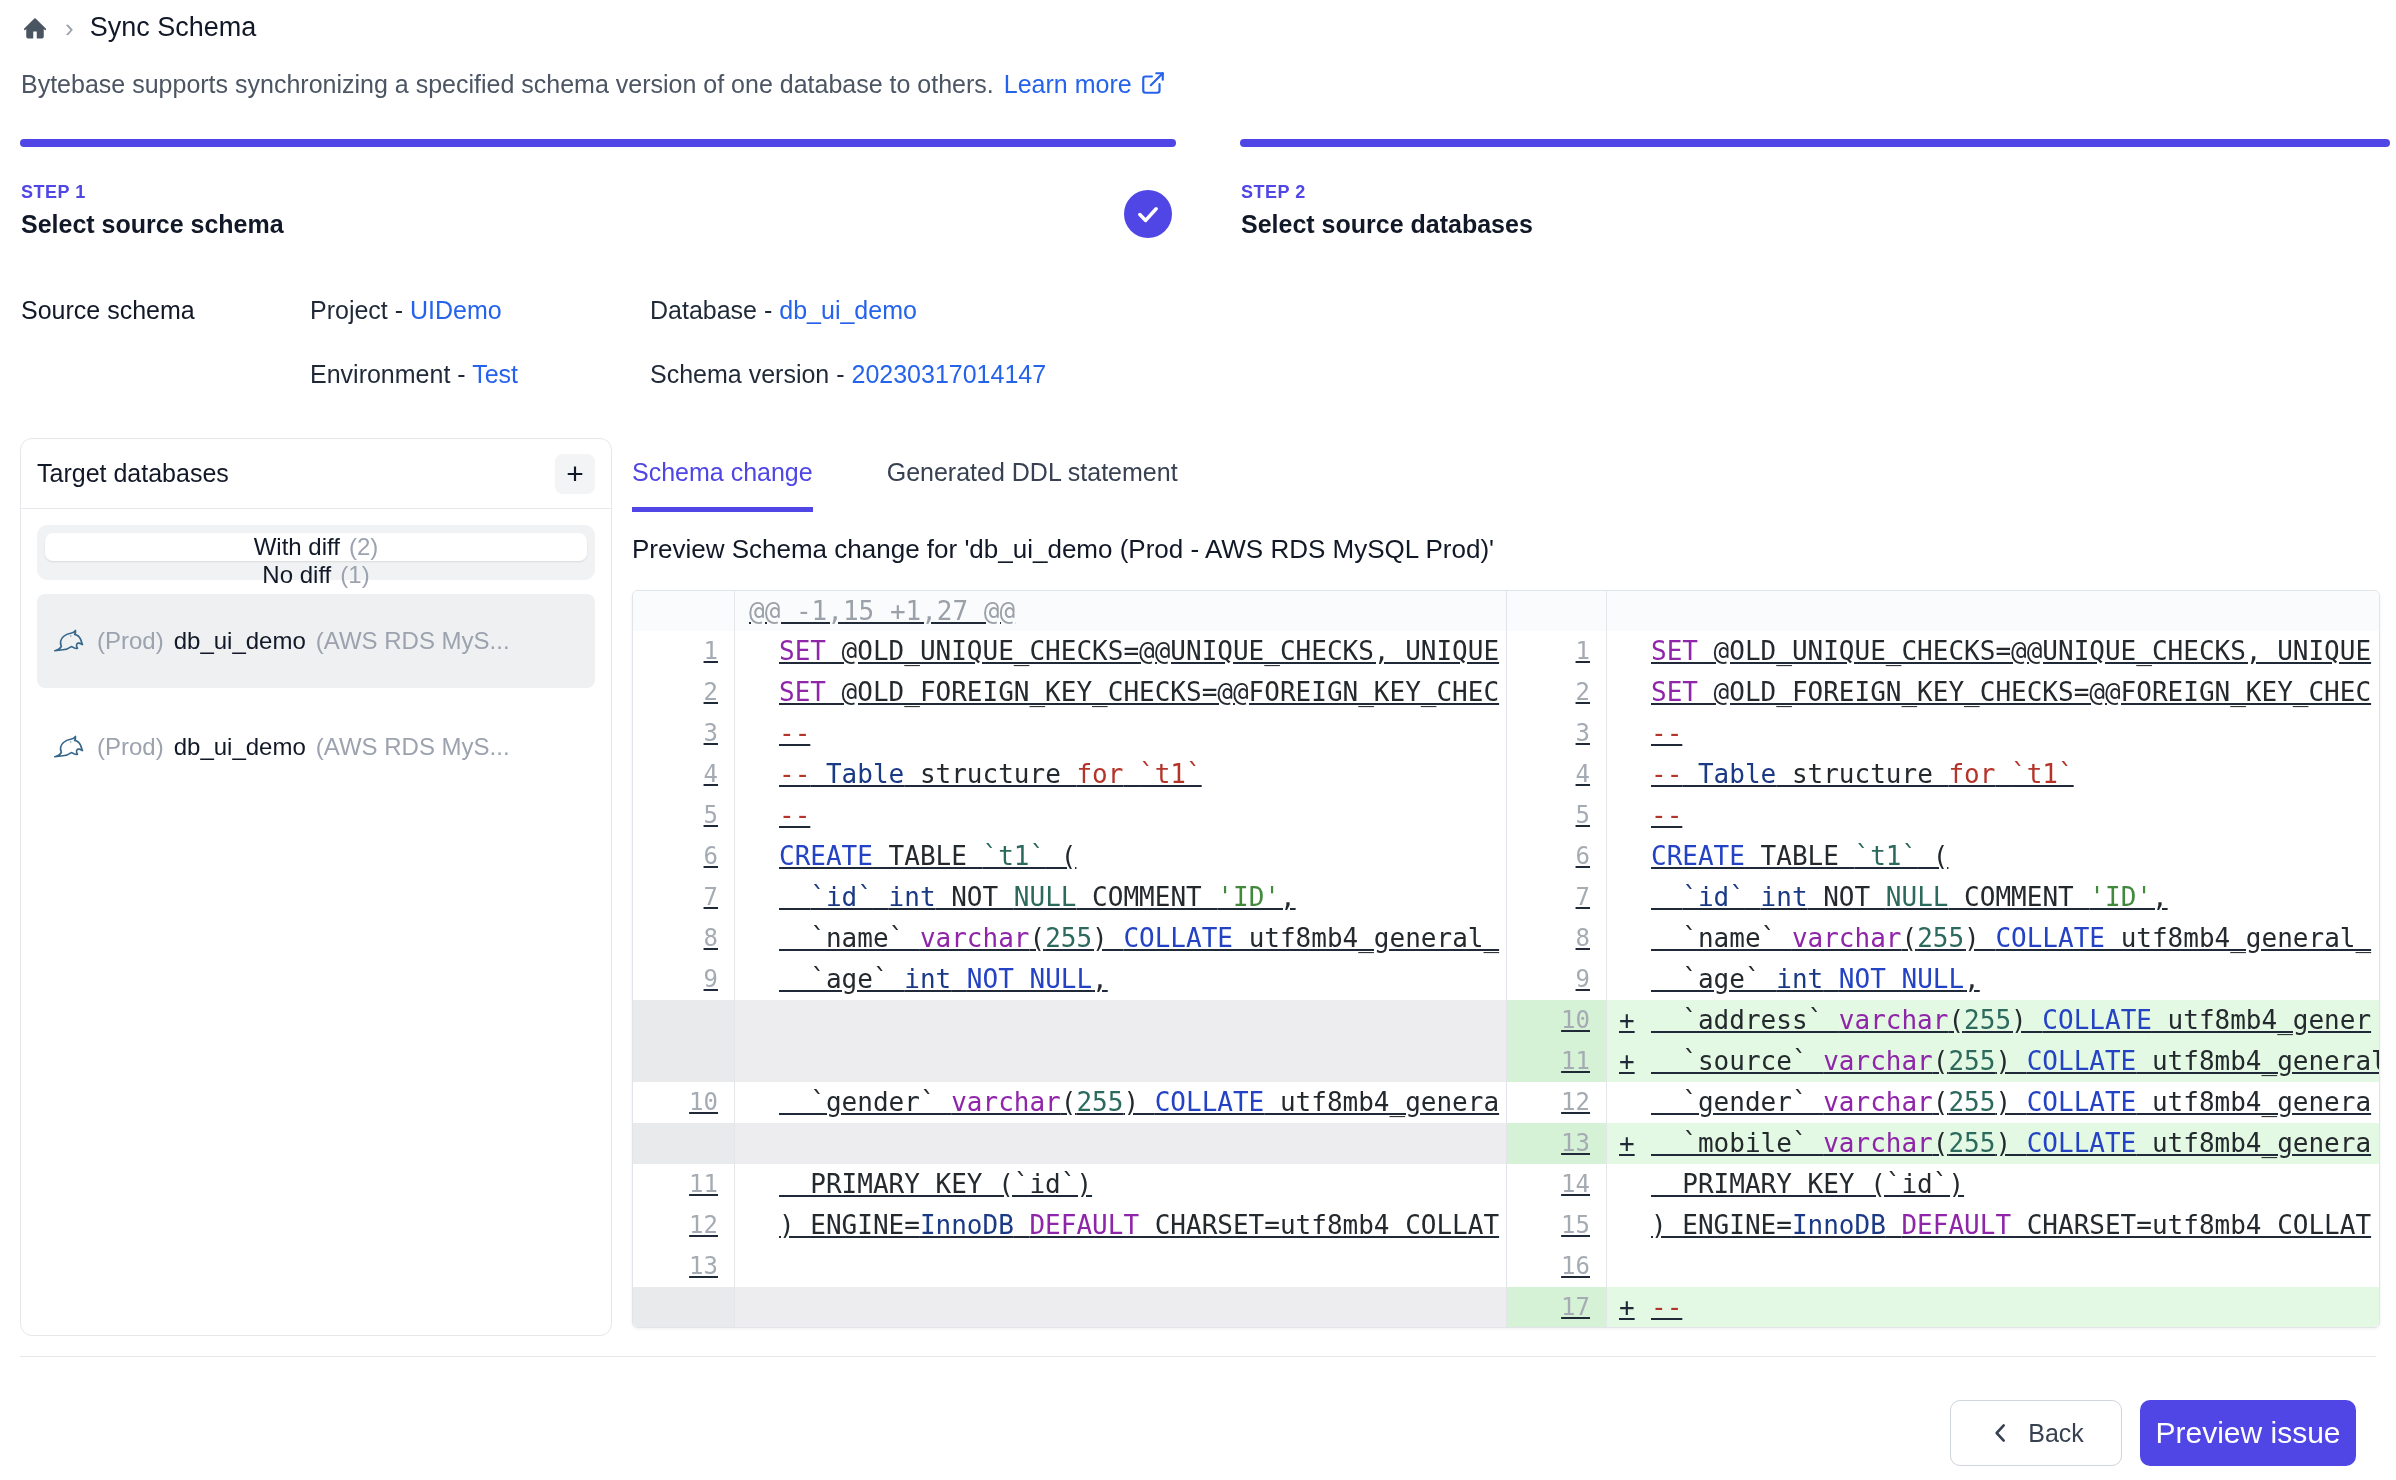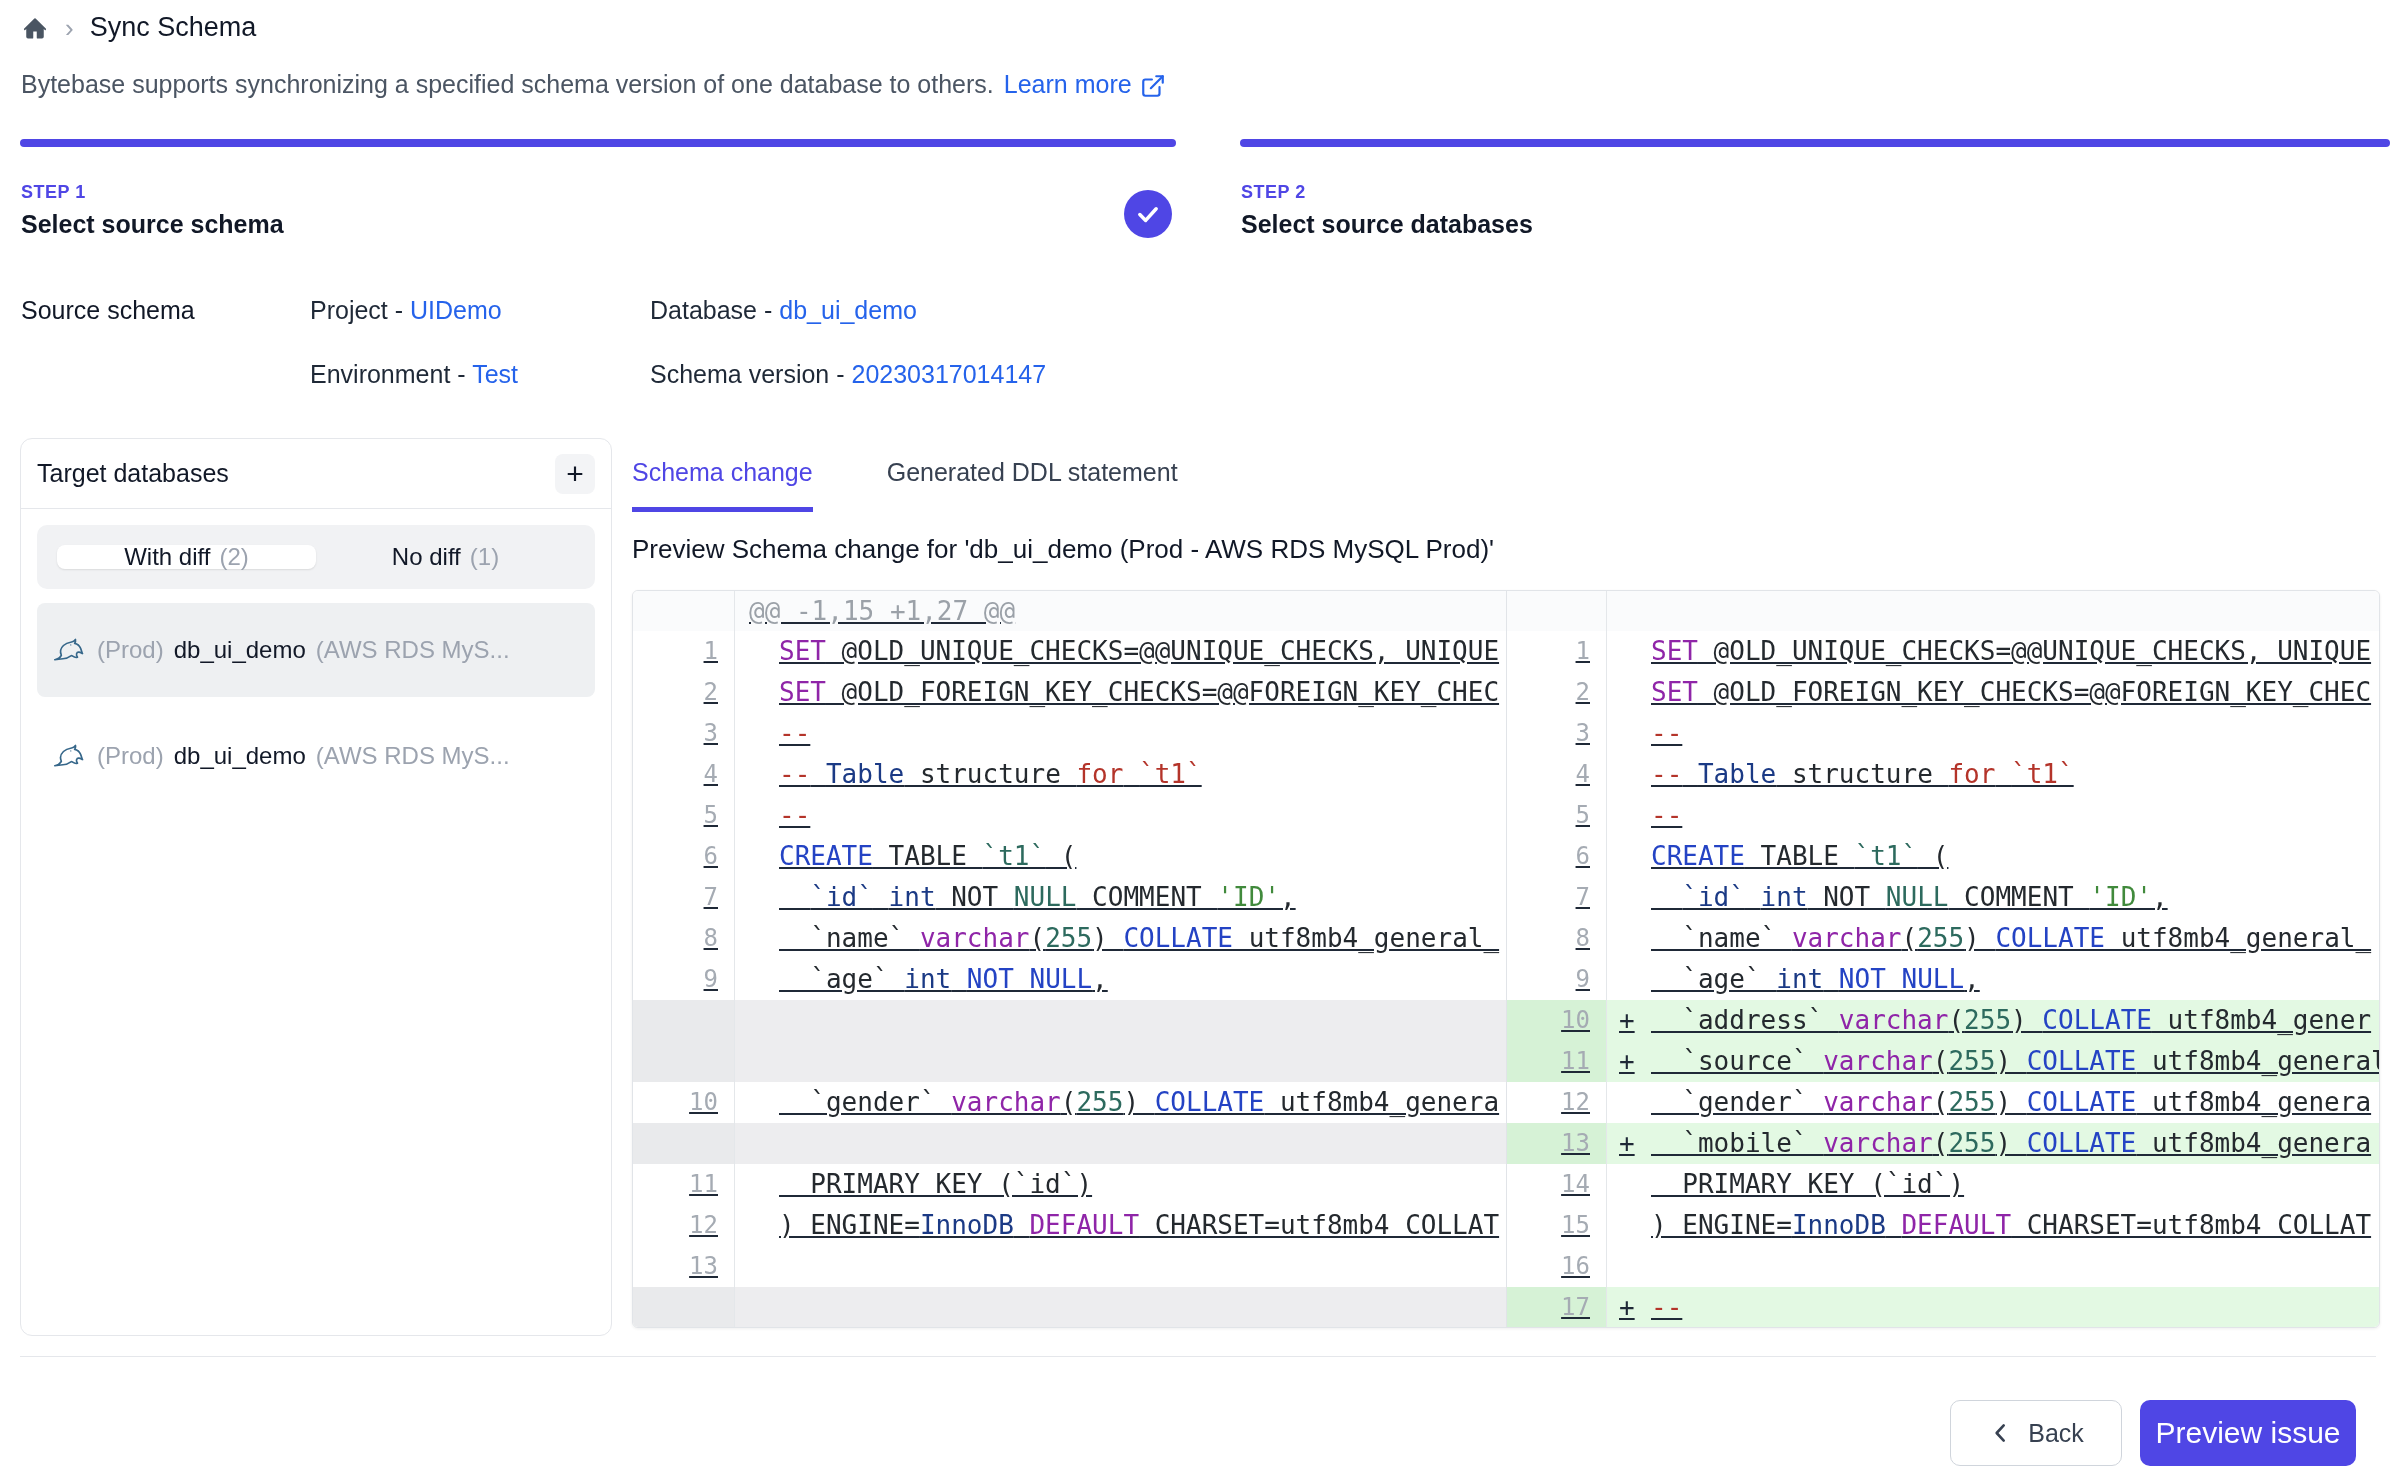--- a/index.html
+++ b/index.html
@@ -9,21 +9,21 @@
     background:#ffffff; font-family:"Liberation Sans", sans-serif; color:#1f2937;
   }
   
   .crumbs { position:absolute; left:21px; top:12px; display:flex; align-items:center; gap:16px; }
   .crumbs .home { width:28px; height:28px; display:flex; cursor:pointer; }
   .crumbs .sep { color:#9ca3af; font-size:26px; line-height:28px; }
   .crumbs .title { font-size:27px; font-weight:500; color:#111827; }
   
   .intro { position:absolute; left:21px; top:70px; display:flex; align-items:center; gap:10px;
            font-size:25px; color:#4b5563; }
-  .intro .learn { color:#2563eb; cursor:pointer; display:flex; align-items:flex-end; gap:8px; }
+  .intro .learn { color:#2563eb; cursor:pointer; display:flex; align-items:flex-start; gap:8px; }
   
   .bar { position:absolute; top:139px; height:8px; border-radius:4px; background:#4f46e5; }
   .bar.b1 { left:20px;  width:1156px; }
   .bar.b2 { left:1240px; width:1150px; }
   .step-label { position:absolute; top:182px; font-size:18px; font-weight:700; letter-spacing:.5px; color:#4f46e5; }
   .step-title { position:absolute; top:210px; font-size:25px; font-weight:600; color:#111827; }
   .check-circle { position:absolute; left:1124px; top:190px; width:48px; height:48px; border-radius:50%;
                   background:#4f46e5; display:flex; align-items:center; justify-content:center; }
   
   .src-label { position:absolute; left:21px; top:296px; font-size:25px; font-weight:500; color:#111827; }
@@ -31,22 +31,22 @@
   .src-field a { color:#2563eb; text-decoration:none; cursor:pointer; }
   
   .panel { position:absolute; left:20px; top:438px; width:592px; height:898px;
            border:1px solid #e5e7eb; border-radius:12px; background:#fff; }
   .panel-head { height:70px; padding:0 16px; display:flex; align-items:center; justify-content:space-between;
                 border-bottom:1px solid #e5e7eb; }
   .panel-title { font-size:25px; font-weight:500; color:#111827; }
   .add-btn { width:40px; height:40px; border-radius:8px; background:#f3f4f6; border:none;
              font-size:30px; line-height:36px; color:#111827; cursor:pointer;
              display:flex; align-items:center; justify-content:center; }
-  .seg-tabs { margin:16px 16px 0 16px; height:64px; background:#f1f2f4; border-radius:10px; padding:20px;
-              display:flex; }
+  .seg-tabs { margin:16px 16px 0 16px; height:55px; background:#f1f2f4; border-radius:10px; padding:8px;
+              display:flex;flex-direction:column; }
   .seg-tab { flex:1; display:flex; align-items:center; justify-content:center; gap:9px;
              font-size:24px; color:#111827; border-radius:8px; cursor:pointer; }
   .seg-tab .cnt { color:#9ca3af; }
   .seg-tab.active { background:#ffffff; box-shadow:0 1px 2px rgba(0,0,0,.10); }
   .db-list { padding:14px 16px 0 16px; display:flex; flex-direction:column; gap:12px; }
   .db-item { height:94px; border-radius:8px; display:flex; align-items:center; gap:10px; padding:0 14px;
              font-size:24px; cursor:pointer; overflow:hidden;text-align:right; }
   .db-item.sel { background:#eef0f2; }
   .db-item .env { color:#9ca3af; flex:none; }
   .db-item .db  { color:#111827; font-weight:500; flex:none; }

